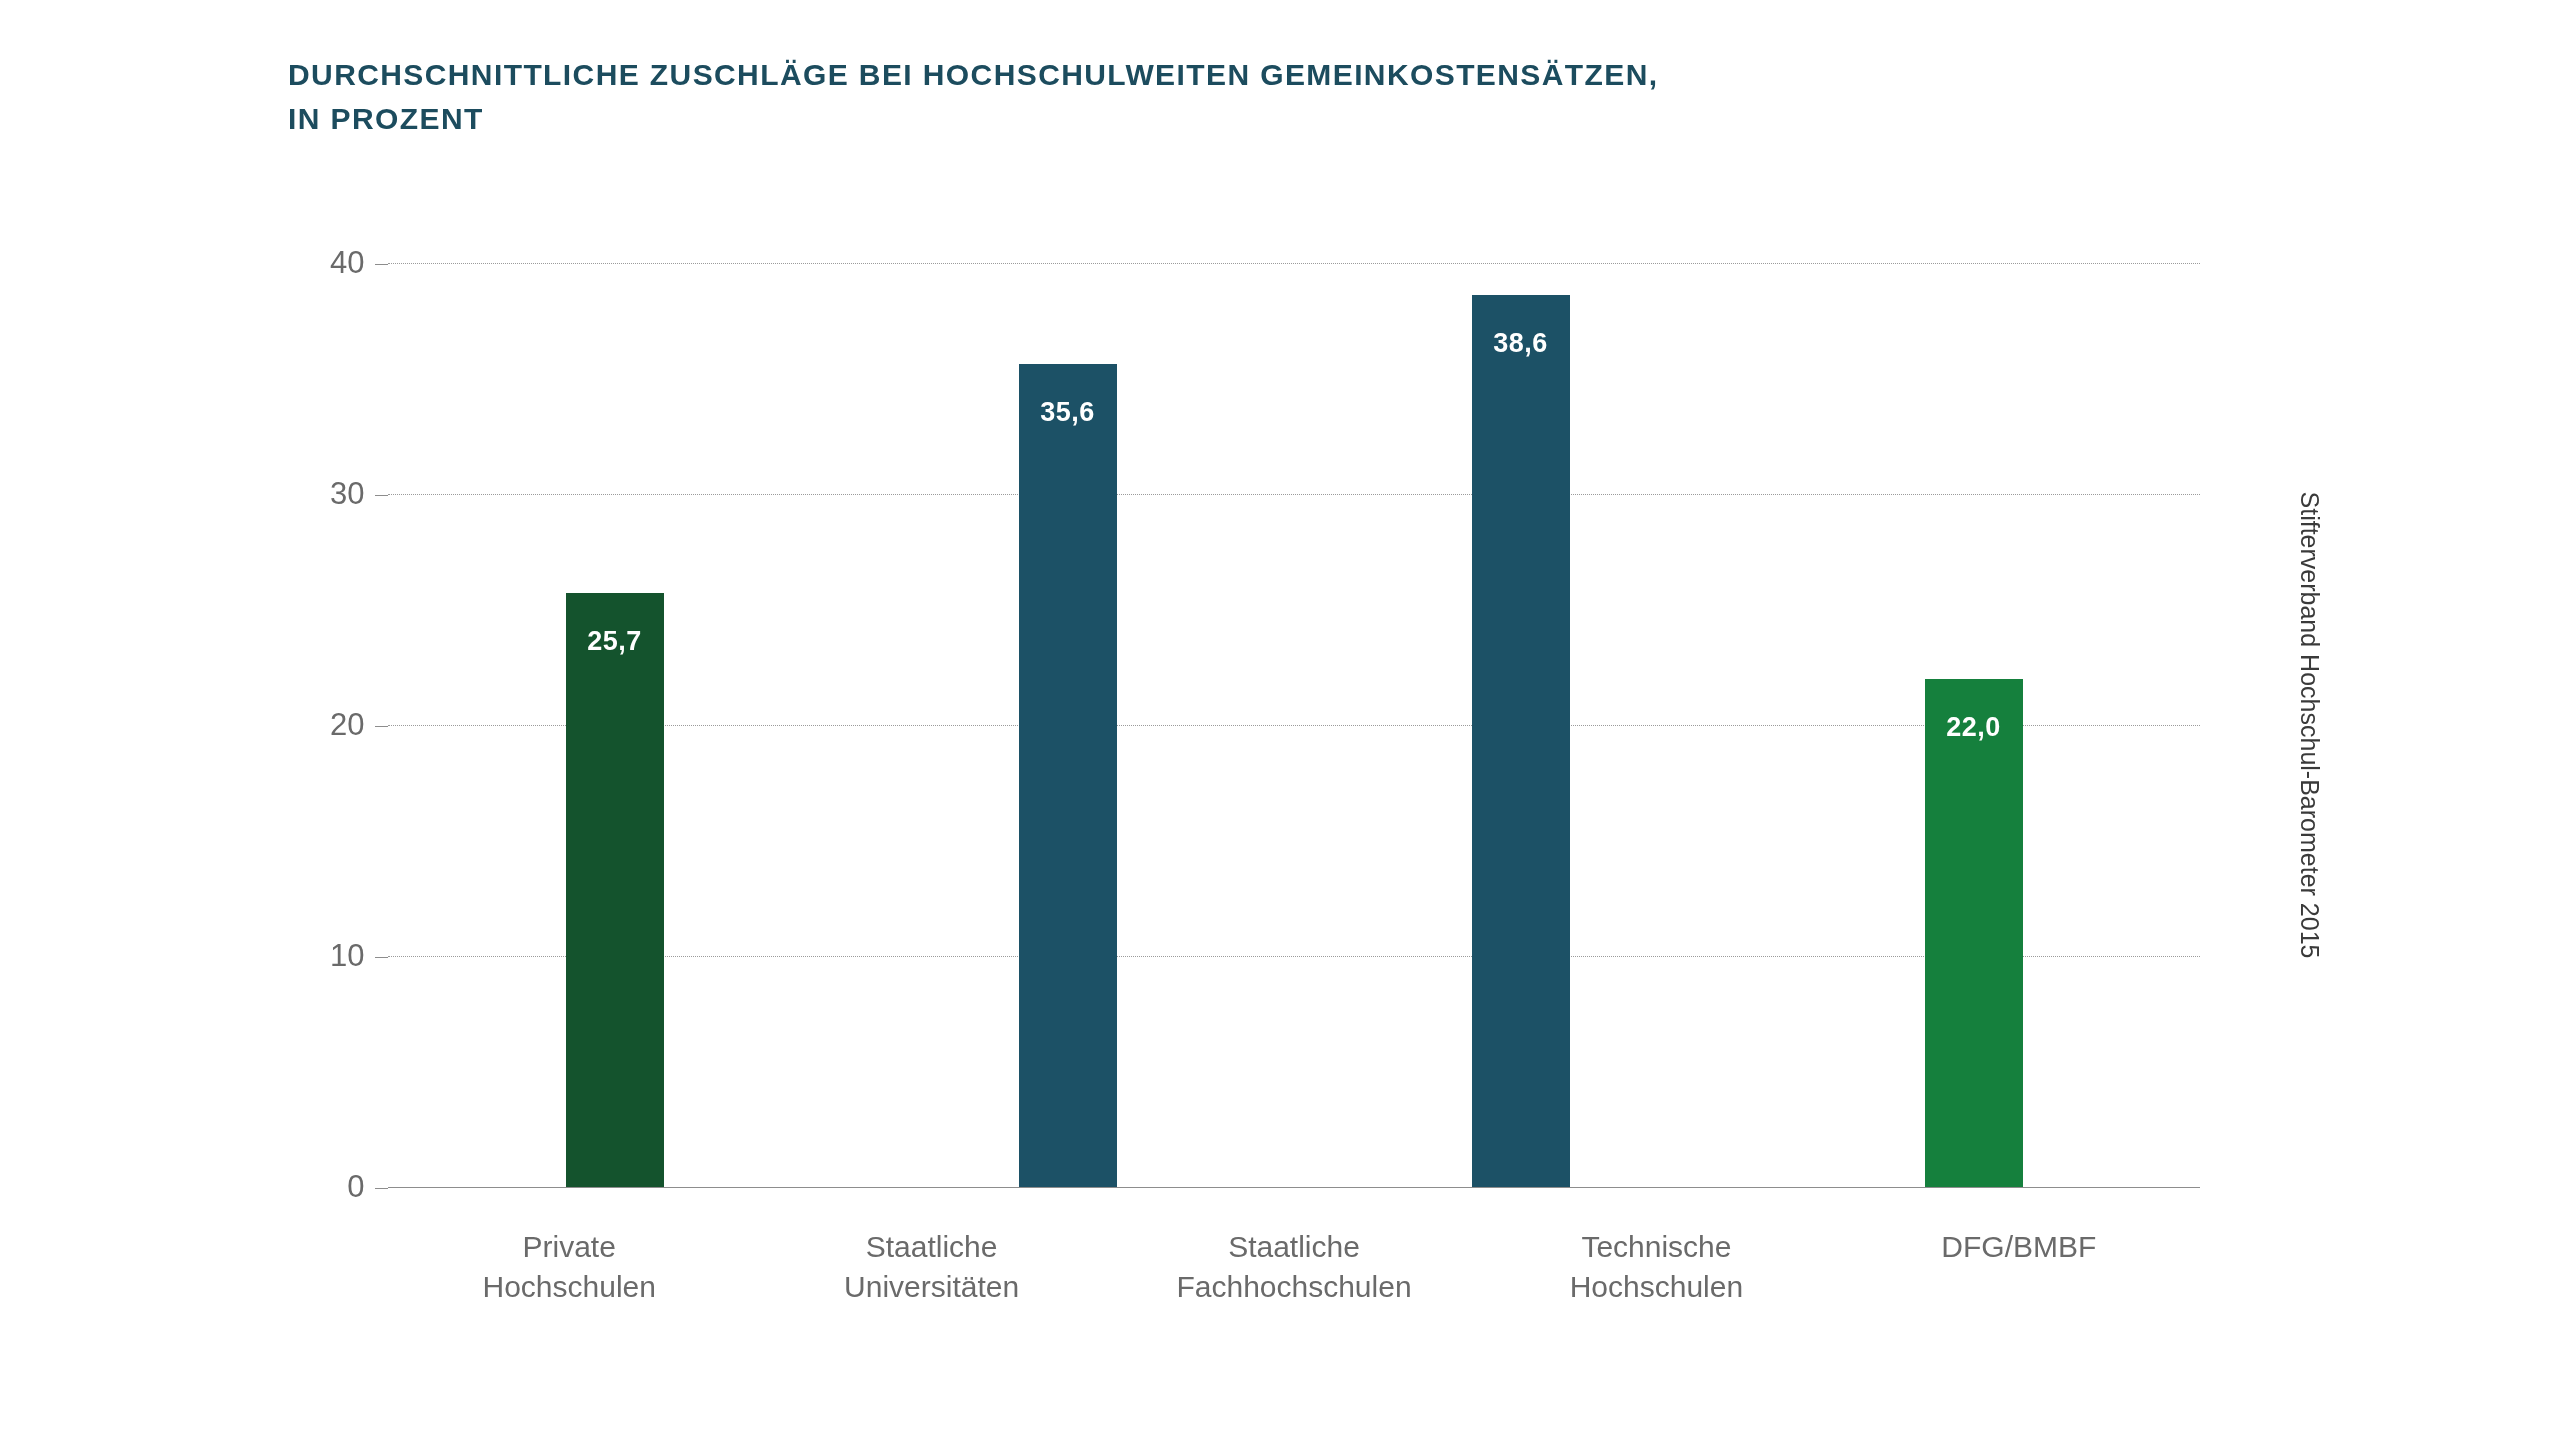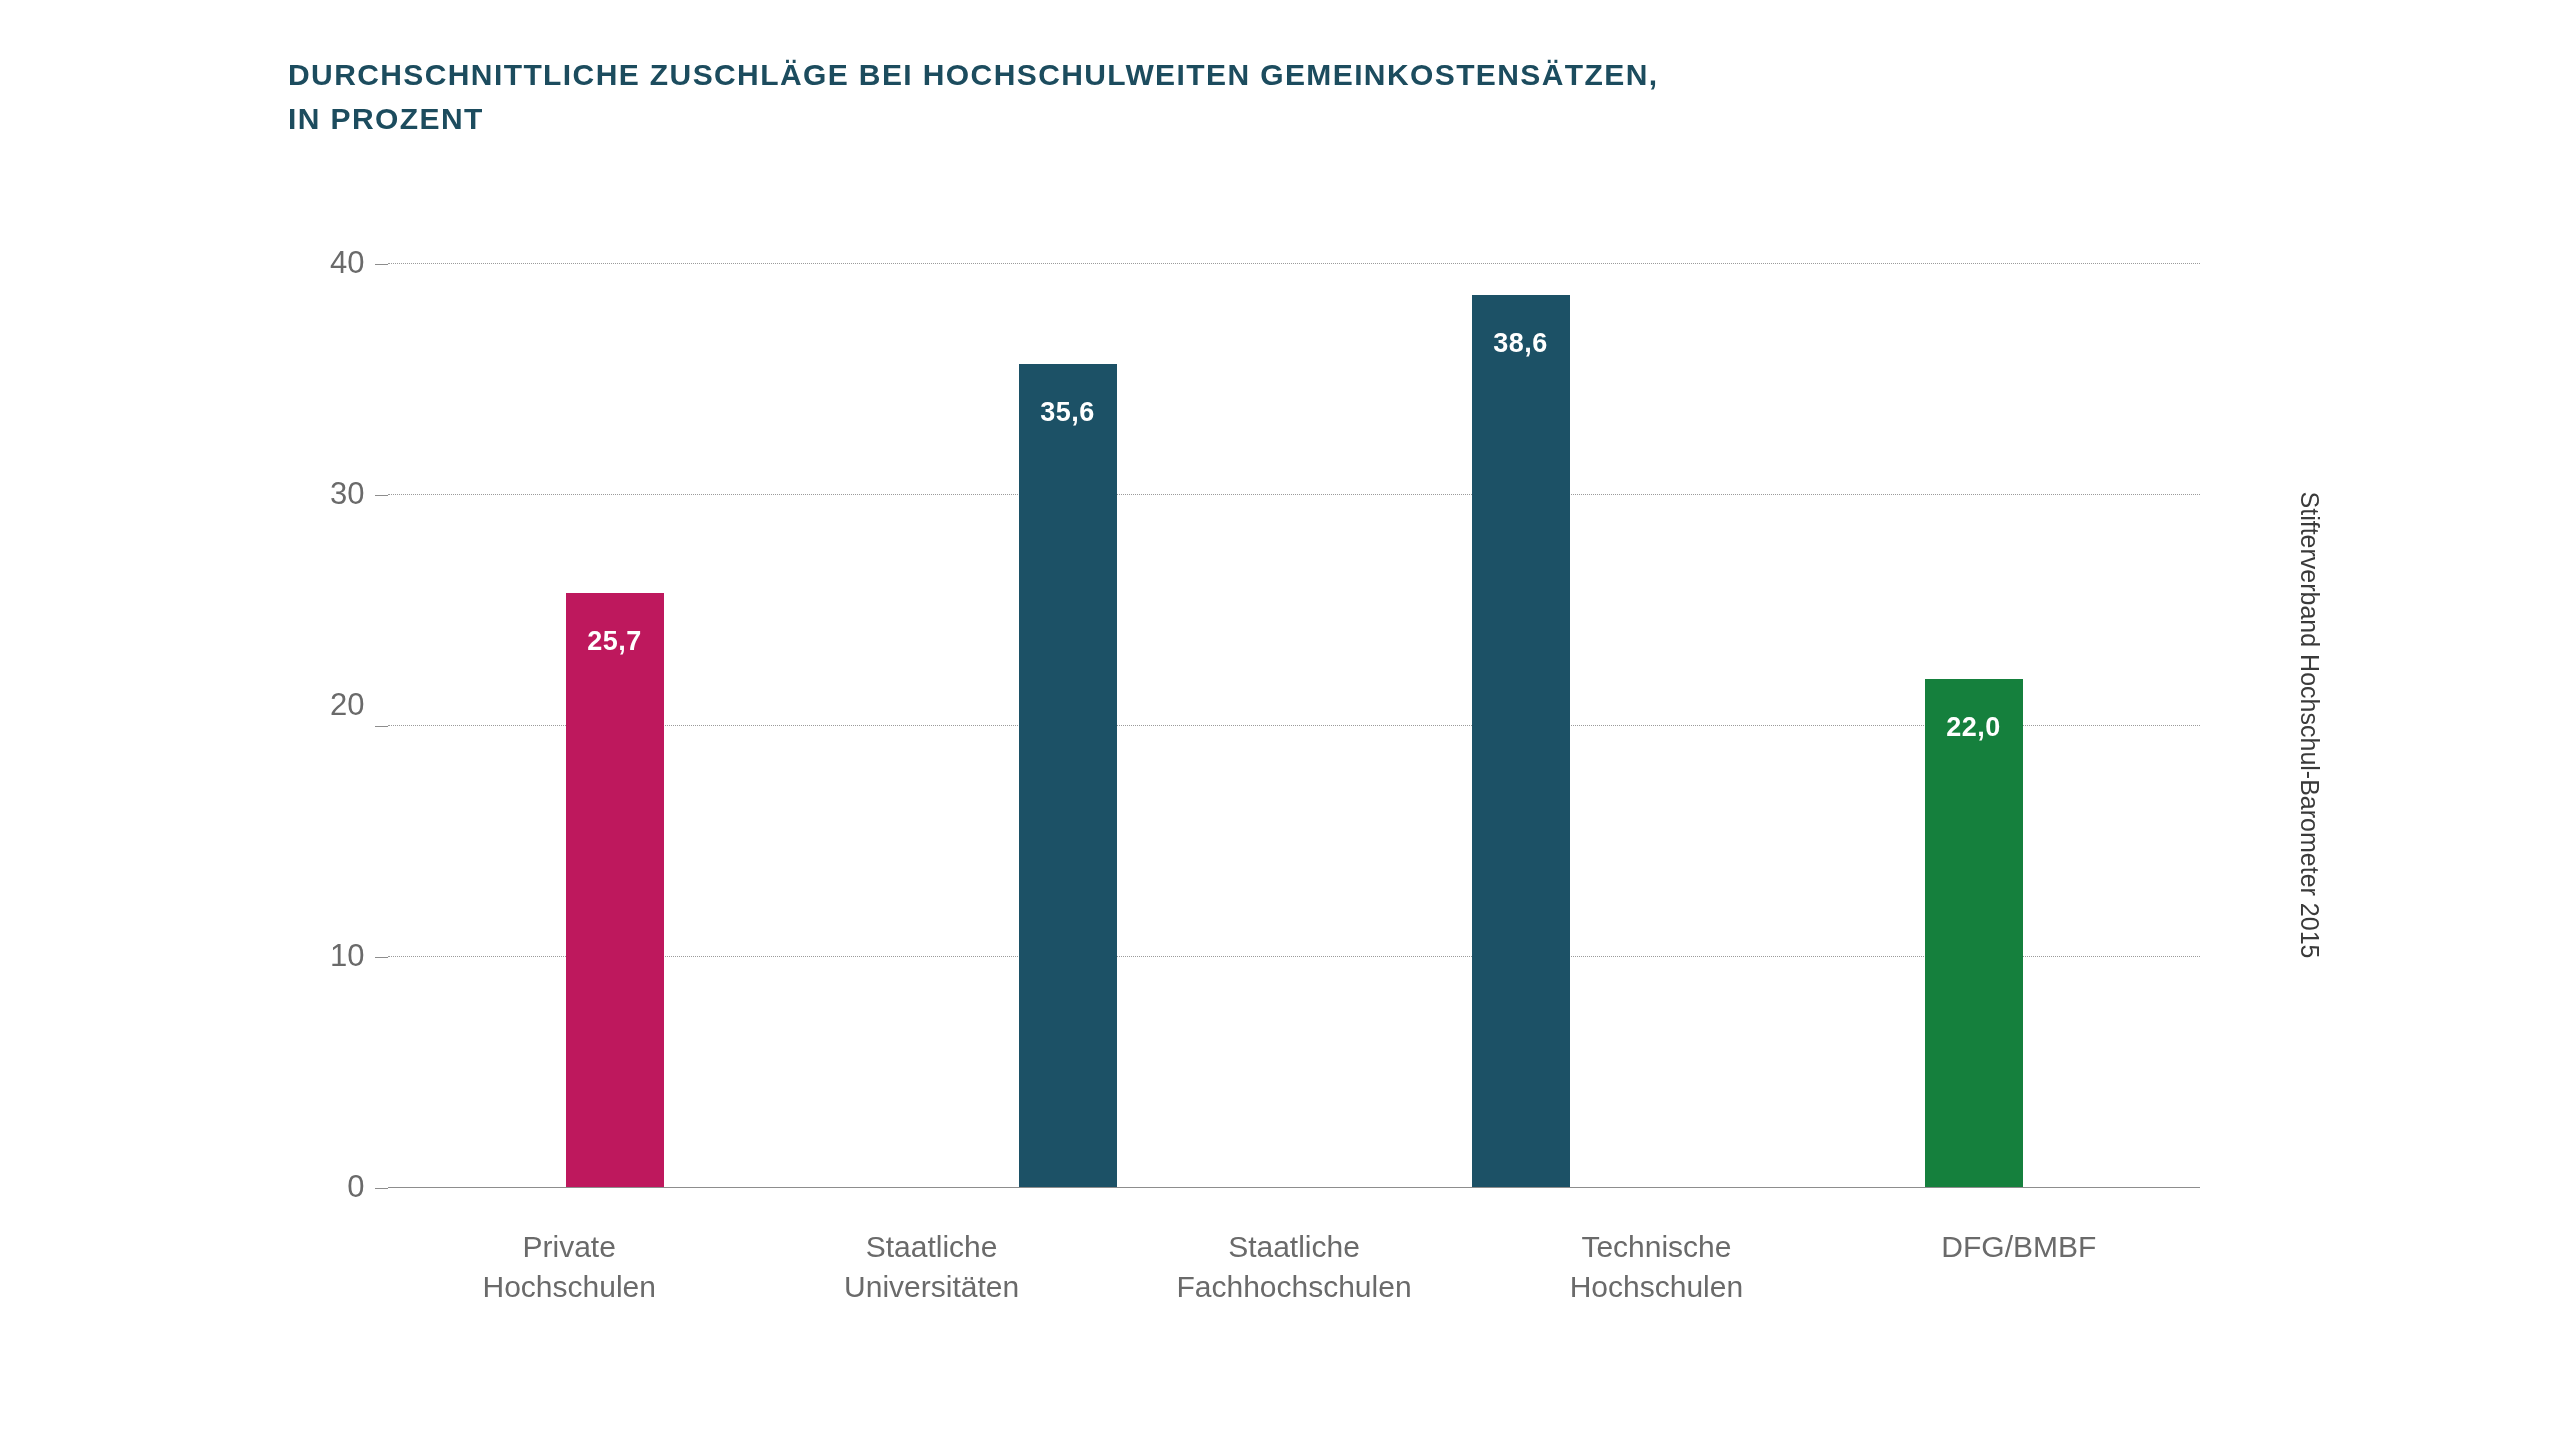--- a/index.html
+++ b/index.html
@@ -165,21 +165,21 @@
 <div class="title-block">
   <h1 class="chart-title">DURCHSCHNITTLICHE ZUSCHLÄGE BEI HOCHSCHULWEITEN GEMEINKOSTENSÄTZEN,
 IN PROZENT</h1>
 </div>
 
 <div class="plot-wrap">
 
   <div class="y-labels">
     <div class="y-label" style="top:0px;">40</div>
     <div class="y-label" style="top:231px;">30</div>
-    <div class="y-label" style="top:442px;">20</div>
+    <div class="y-label" style="top:462px;">20</div>
     <div class="y-label" style="top:693px;">10</div>
     <div class="y-label" style="top:924px;">0</div>
   </div>
 
   <div class="grid-area">
     <div class="gridline" style="top:0px;">
         <span class="axis-tick"></span>
       </div>
     <div class="gridline" style="top:231px;">
         <span class="axis-tick"></span>
@@ -189,21 +189,21 @@
       </div>
     <div class="gridline" style="top:693px;">
         <span class="axis-tick"></span>
       </div>
     <div class="gridline zero" style="top:924px;">
         <span class="axis-tick"></span>
       </div>
 
     <div class="bars">
       <div class="bar-slot">
-        <div class="bar" style="height: 594px; background: #be185d;">
+        <div class="bar" style="height: 594px; background: #14532d;">
           <span class="bar-value">25,7</span>
         </div>
       </div>
       <div class="bar-slot">
         <div class="bar" style="height: 823px; background: rgb(28, 81, 102); margin-top: 24px;">
           <span class="bar-value">35,6</span>
         </div>
       </div>
       <div class="bar-slot">
         <div class="bar" style="height: 892px; background: rgb(28, 81, 102);">

